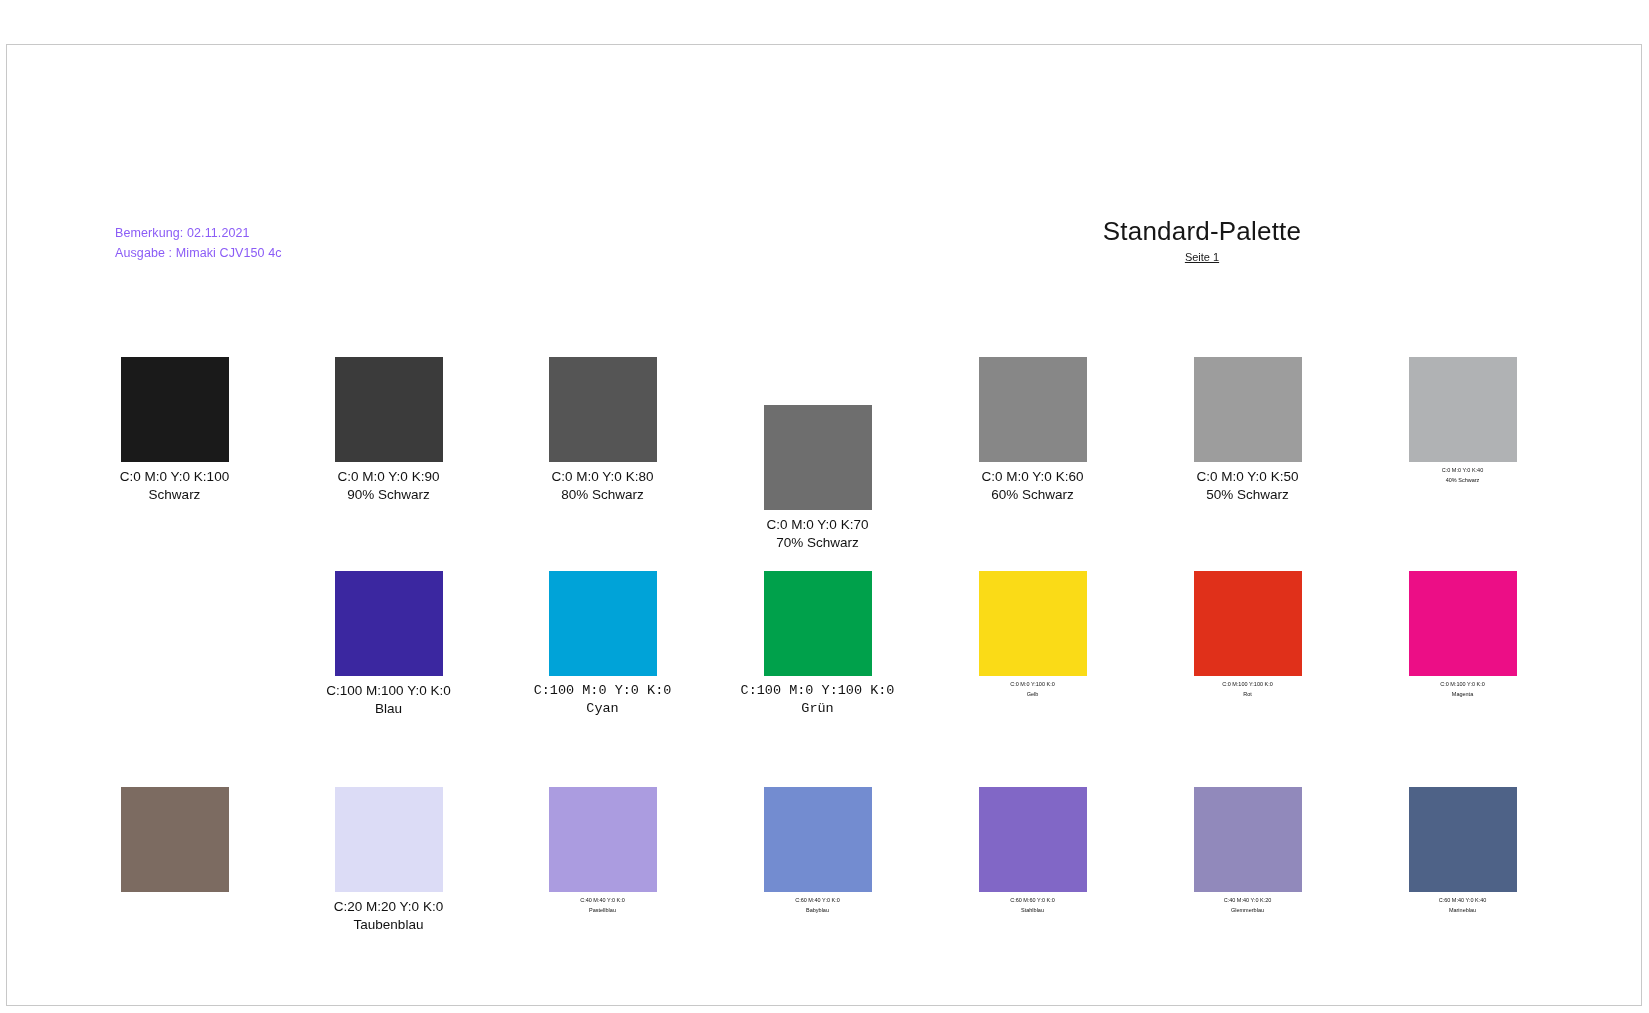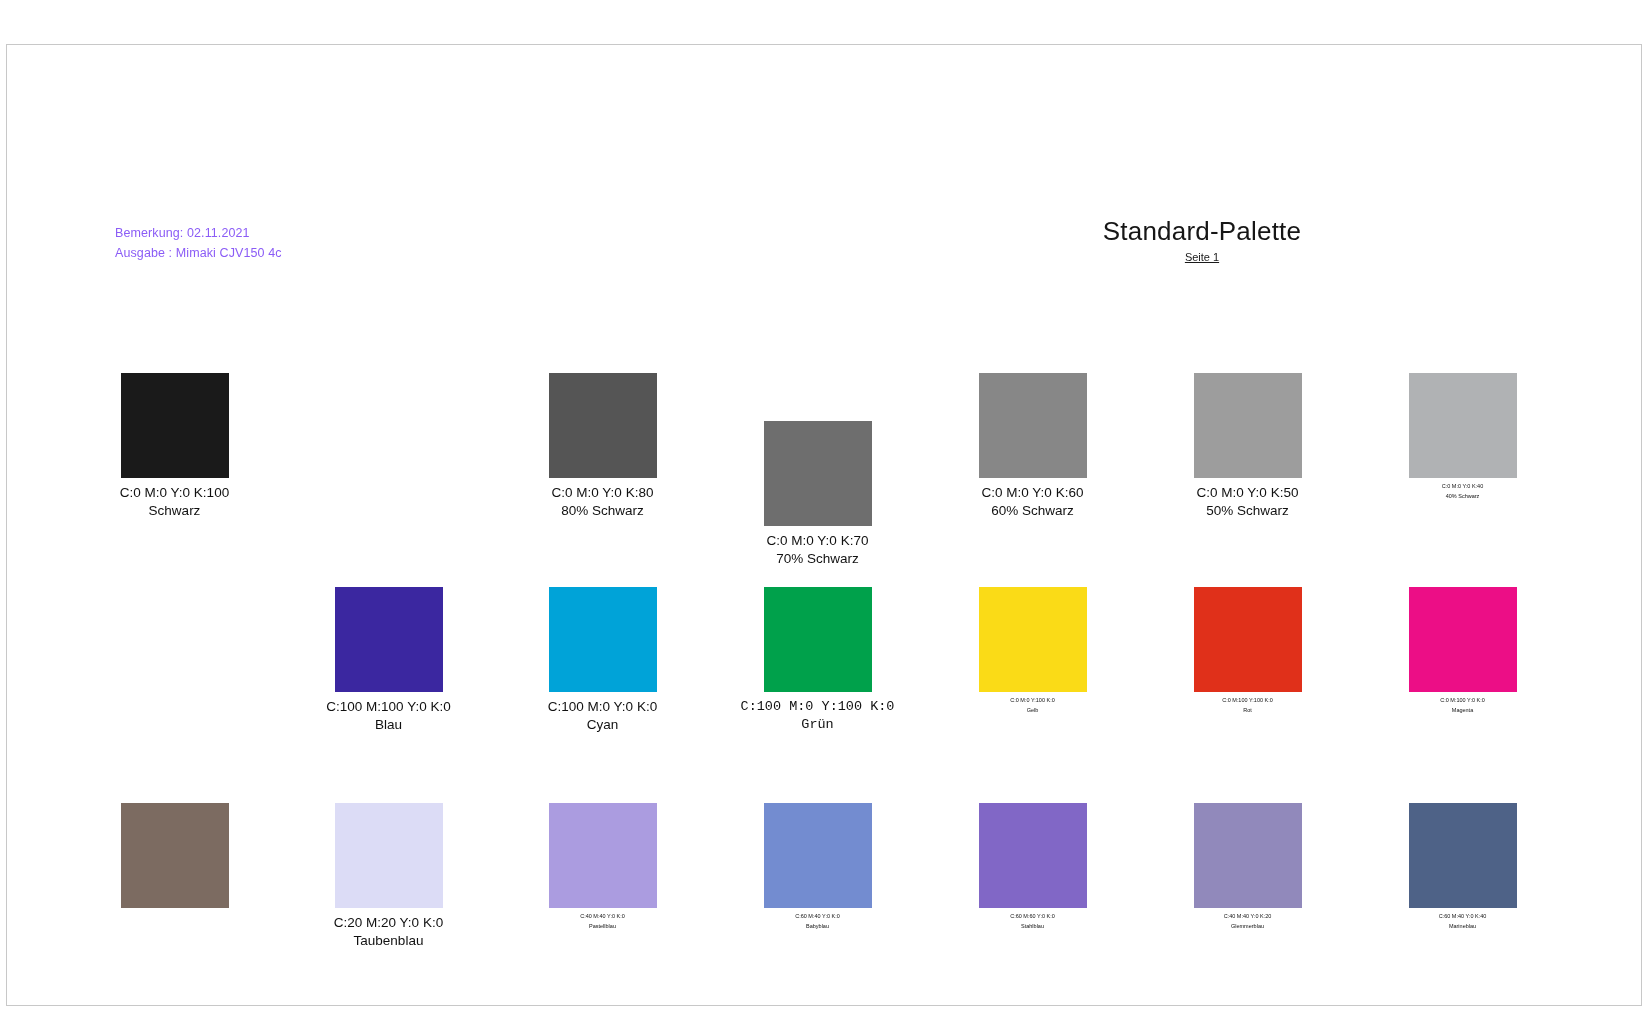--- a/index.html
+++ b/index.html
@@ -50,21 +50,21 @@
   .subtitle {
     font-size: 11px;
     color: #1a1a1a;
     margin-top: 4px;
     line-height: 14px;
     text-decoration: underline;
   }
   .grid {
     position: absolute;
     left: 0;
-    top: 16px;
+    top: 0;
     width: 1649px;
     height: 951px;
   }
   .cell {
     position: absolute;
     width: 215px;
     text-align: center;
   }
   .swatch {
     width: 108px;
@@ -109,20 +109,27 @@
 </div>
 
 <div class="grid" id="swatch-grid">
     <div class="cell" style="left: 67px; top: 357px;">
       <div class="swatch" style="background: rgb(26, 26, 26);"></div>
       <div class="labels">
         <div class="cmyk">C:0 M:0 Y:0 K:100</div>
         <div class="cname">Schwarz</div>
       </div>
     </div>
+    <div class="cell" style="left: 281px; top: 357px;">
+      <div class="swatch" style="background: rgb(59, 59, 59);"></div>
+      <div class="labels">
+        <div class="cmyk">C:0 M:0 Y:0 K:90</div>
+        <div class="cname">90% Schwarz</div>
+      </div>
+    </div>
     <div class="cell" style="left: 495px; top: 357px;">
       <div class="swatch" style="background: rgb(85, 85, 85);"></div>
       <div class="labels">
         <div class="cmyk">C:0 M:0 Y:0 K:80</div>
         <div class="cname">80% Schwarz</div>
       </div>
     </div>
     <div class="cell" style="left: 710px; top: 357px; margin-top: 48px;">
       <div class="swatch" style="background: rgb(110, 110, 110);"></div>
       <div class="labels">
@@ -151,21 +158,21 @@
         <div class="cname">40% Schwarz</div>
       </div>
     </div>
     <div class="cell" style="left: 281px; top: 571px;">
       <div class="swatch" style="background: rgb(59, 39, 160);"></div>
       <div class="labels">
         <div class="cmyk">C:100 M:100 Y:0 K:0</div>
         <div class="cname">Blau</div>
       </div>
     </div>
-    <div class="cell" style="left: 495px; top: 571px;">
+    <div class="cell" style="left: 495px; top: 571px; font-family: Liberation Mono, monospace;">
       <div class="swatch" style="background: rgb(0, 163, 216);"></div>
       <div class="labels">
         <div class="cmyk">C:100 M:0 Y:0 K:0</div>
         <div class="cname">Cyan</div>
       </div>
     </div>
     <div class="cell" style="left: 710px; top: 571px; font-family: Liberation Mono, monospace;">
       <div class="swatch" style="background: rgb(0, 161, 75);"></div>
       <div class="labels">
         <div class="cmyk">C:100 M:0 Y:100 K:0</div>

